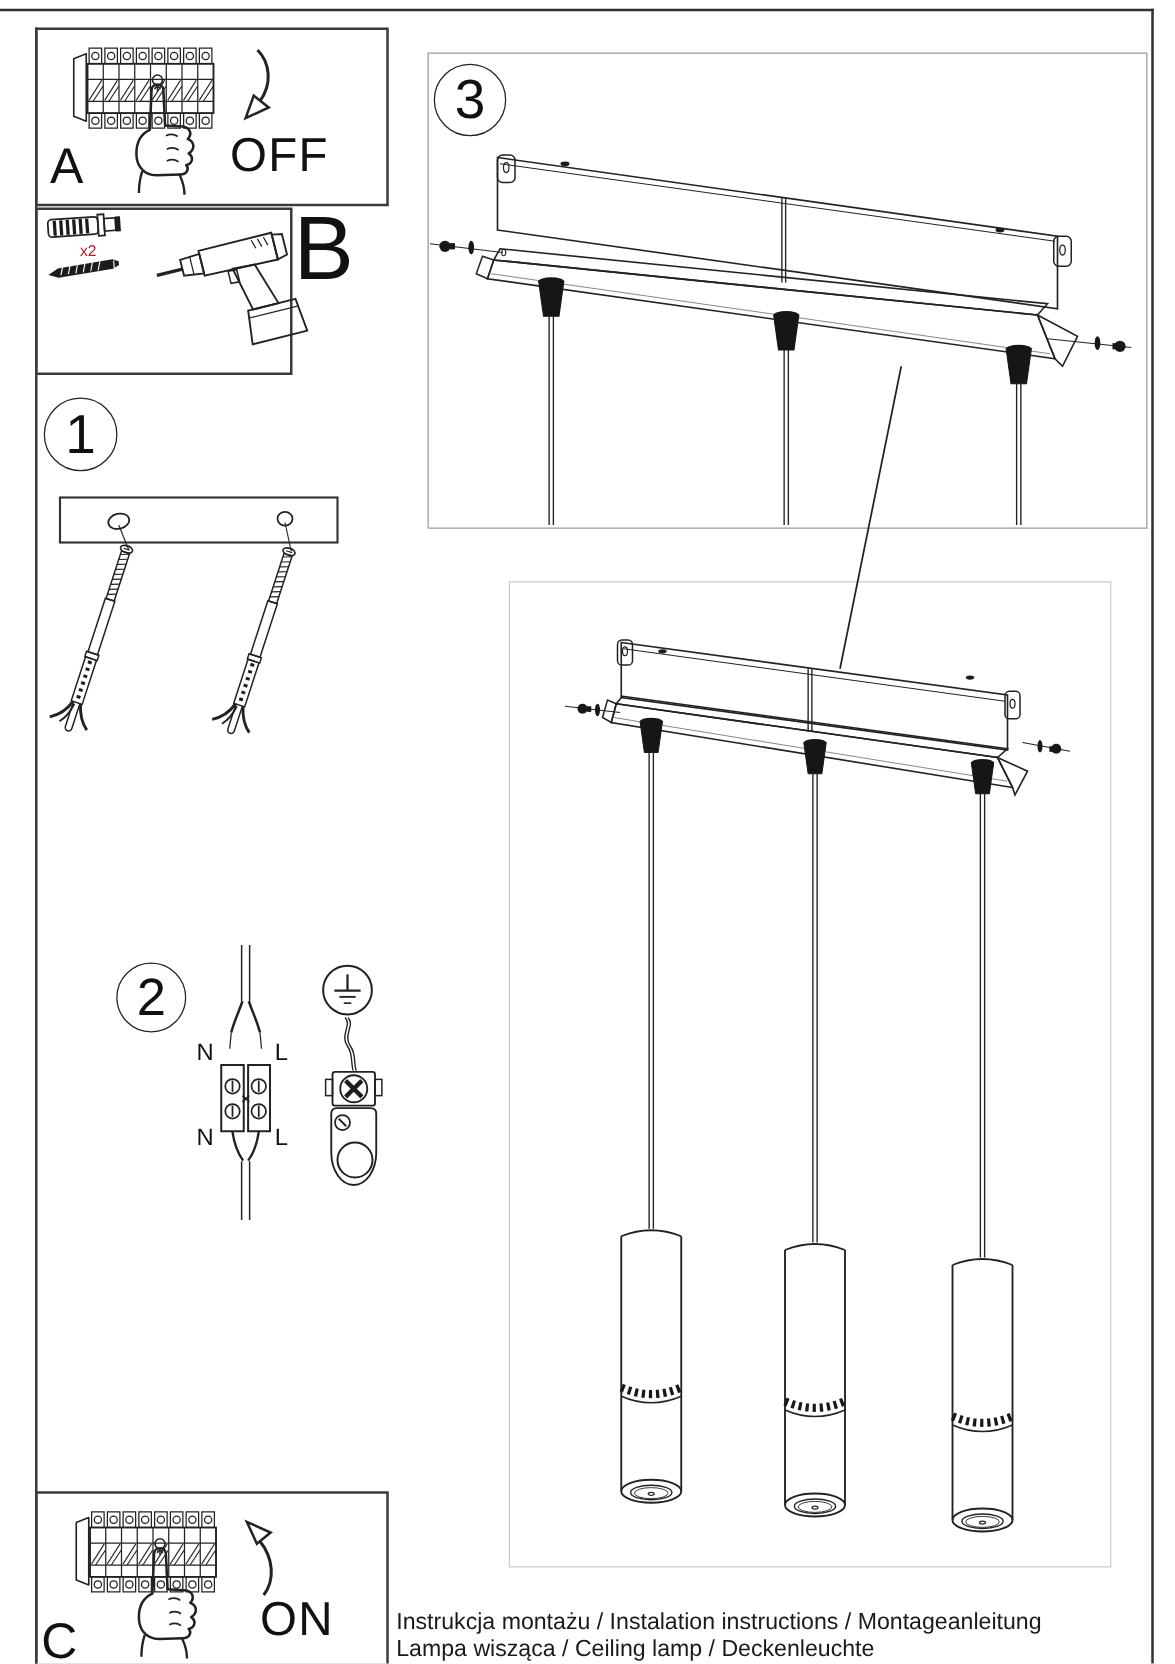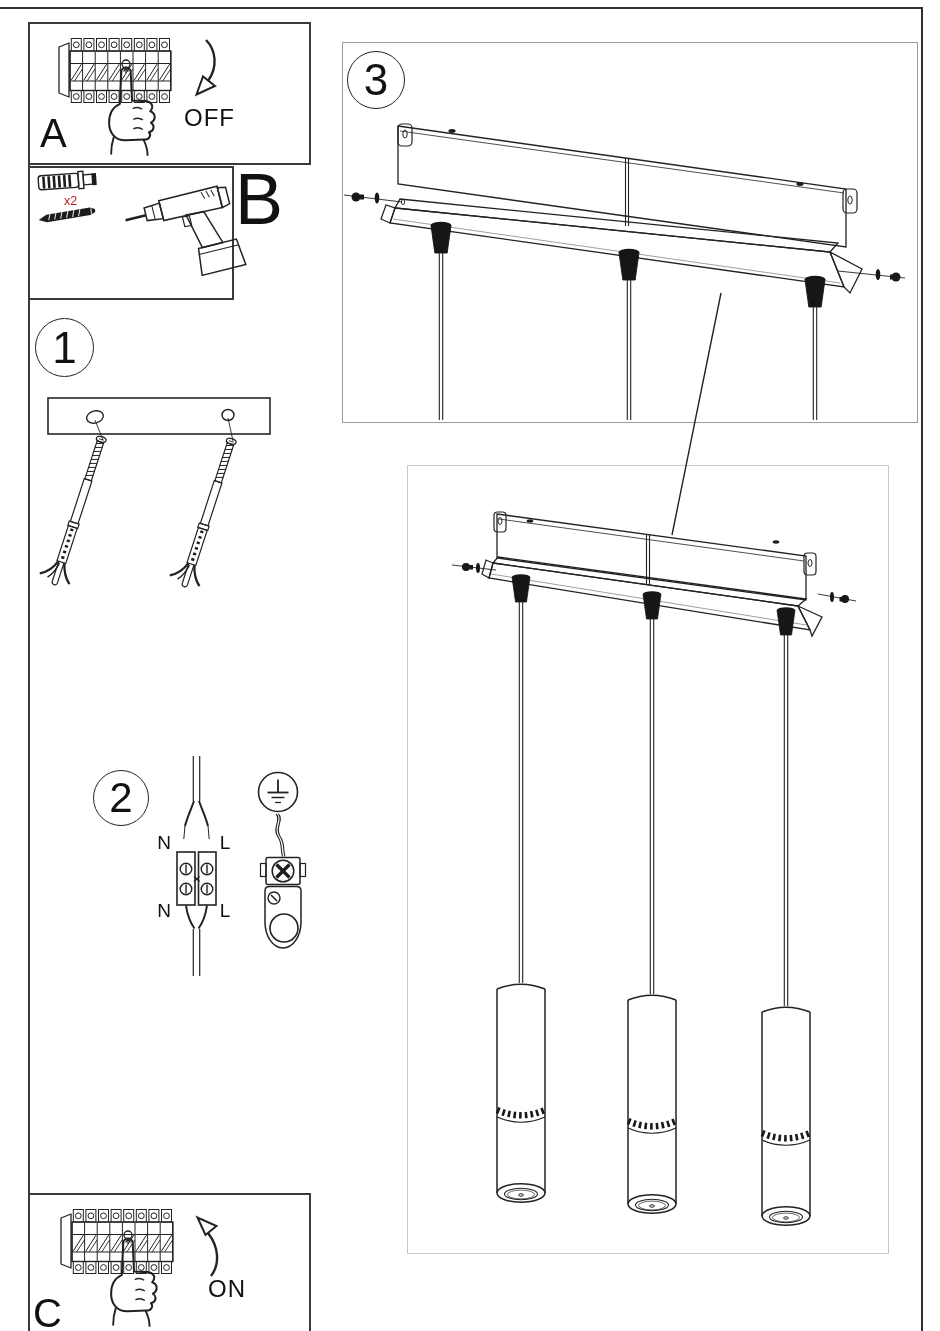--- a/index.html
+++ b/index.html
@@ -3,21 +3,21 @@
 <meta charset="utf-8">
 <style>
   html,body{margin:0;padding:0;background:#fff;}
   #sheet{position:relative;width:940px;height:1331px;background:#fff;overflow:hidden;
          font-family:"Liberation Sans","DejaVu Sans",sans-serif;color:#1a1a1a;}
   .box{position:absolute;border:2px solid #3a3a3a;background:transparent;}
   .thinbox{position:absolute;border:1.4px solid #9a9a9a;background:transparent;}
   .innerbox{position:absolute;border:1.4px solid #c9c9c9;background:transparent;}
   .rule{position:absolute;background:#3a3a3a;}
   .bigletter{position:absolute;font-size:40px;color:#111;line-height:1;}
-  .action{position:absolute;font-size:24px;color:#111;line-height:1;letter-spacing:1px;}
+  .action{position:absolute;font-size:38px;color:#111;line-height:1;letter-spacing:1px;}
   .stepcircle{position:absolute;border:1.7px solid #222;border-radius:50%;
               display:flex;align-items:center;justify-content:center;
               font-size:44px;color:#111;background:#fff;}
   .wlabel{position:absolute;width:28px;text-align:center;font-size:19px;color:#111;line-height:1;}
   .qty{position:absolute;font-size:12.5px;color:#b91c1c;}
   .footer-line{position:absolute;left:317px;font-size:18.5px;color:#1a1a1a;white-space:nowrap;}
   svg{position:absolute;left:0;top:0;}
   .ln{stroke:#222;fill:none;}
 </style>
 </head>
@@ -353,13 +353,15 @@
   <div class="wlabel" style="left:150px;top:901px;">N</div>
   <div class="wlabel" style="left:211px;top:901px;">L</div>
 
   <div class="stepcircle" style="left:347px;top:51px;width:56px;height:56px;">
     <span>3</span>
   </div>
 
   <div class="bigletter" style="left:33px;top:1293px;">C</div>
   <div class="action" style="left:180px;top:1277px;margin-left:28px;">ON</div>
 
+  <div class="footer-line" style="top:1286px;">Instrukcja montażu / Instalation instructions / Montageanleitung</div>
+  <div class="footer-line" style="top:1308px;">Lampa wisząca / Ceiling lamp / Deckenleuchte</div>
 </div>
 
 </body></html>

